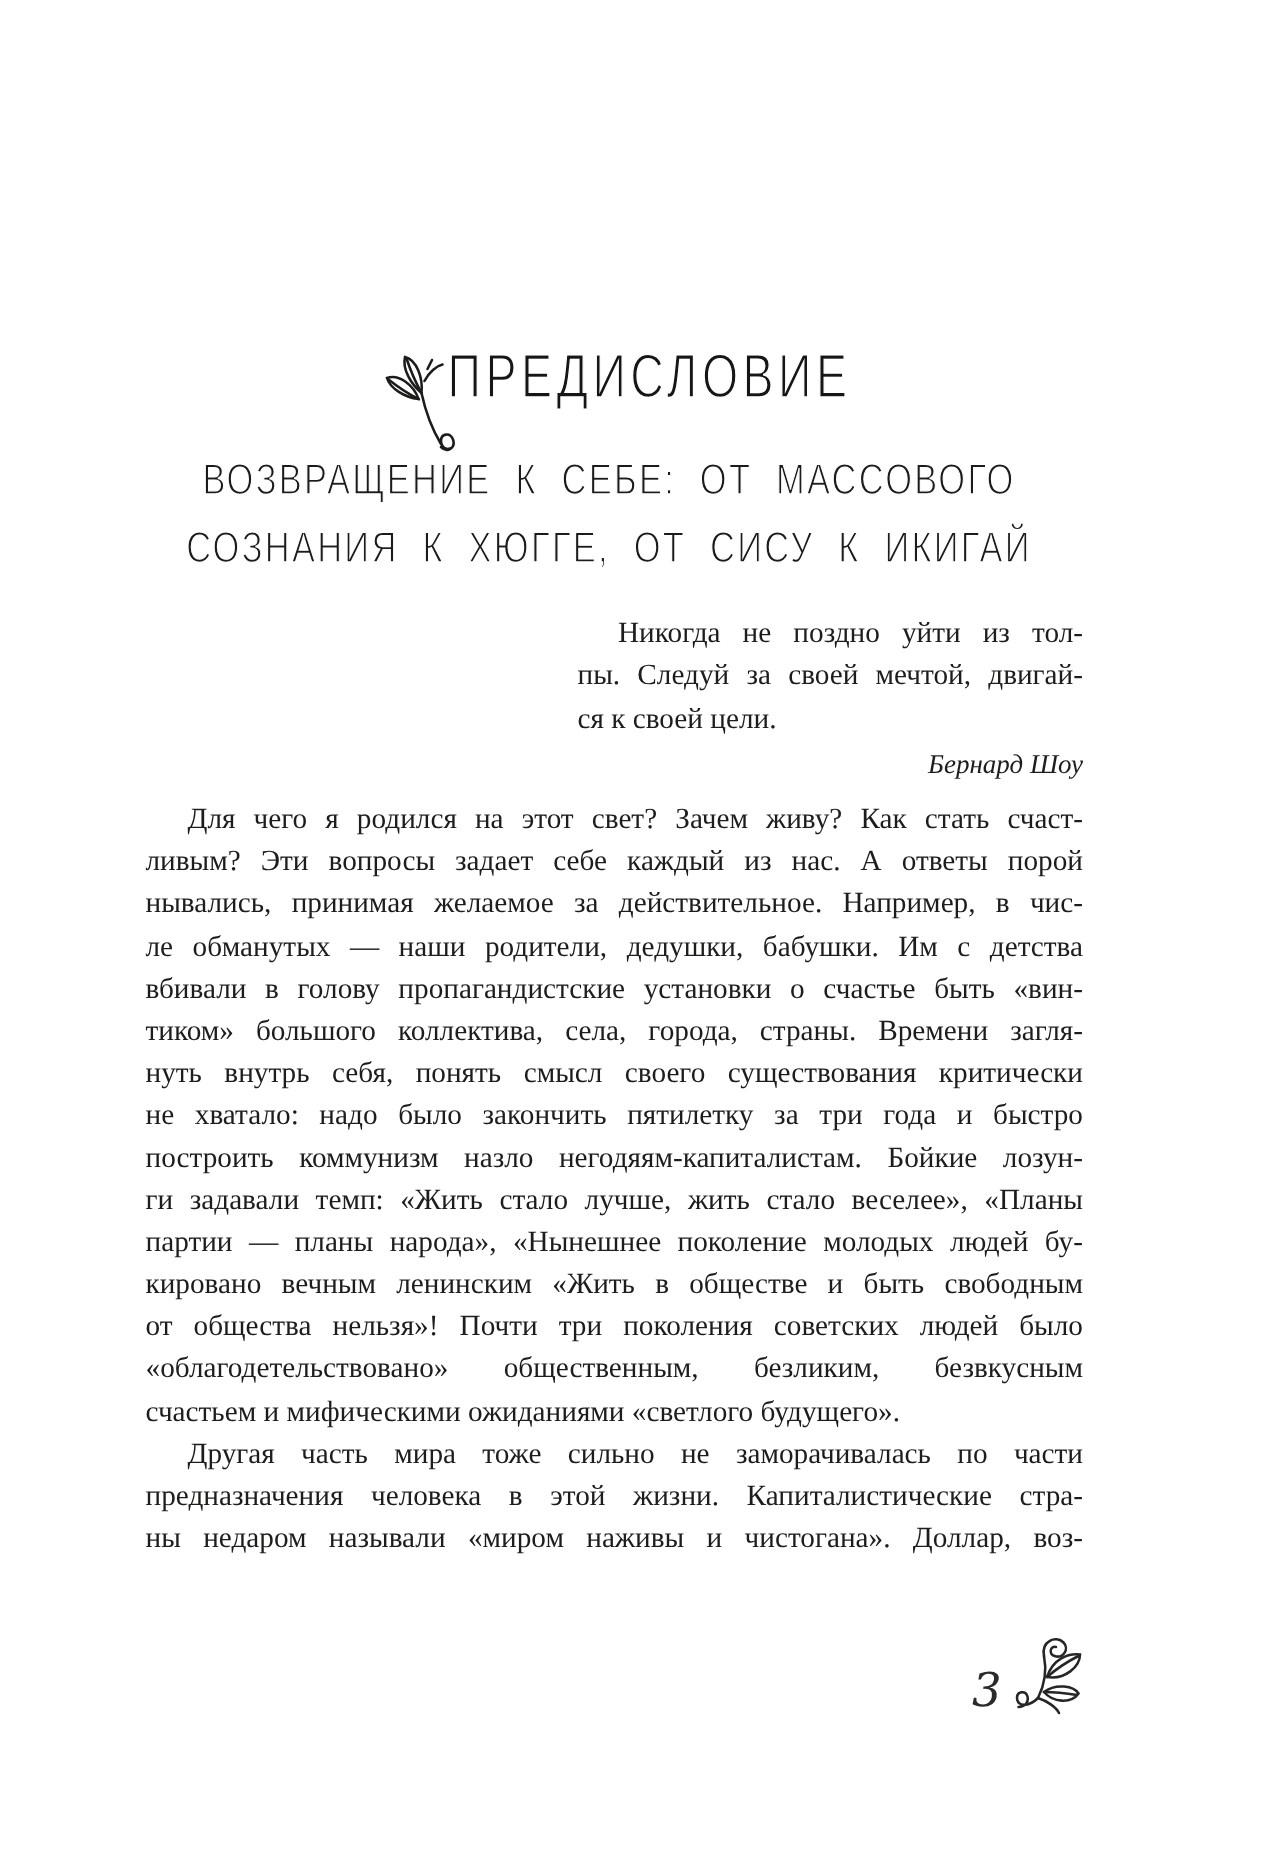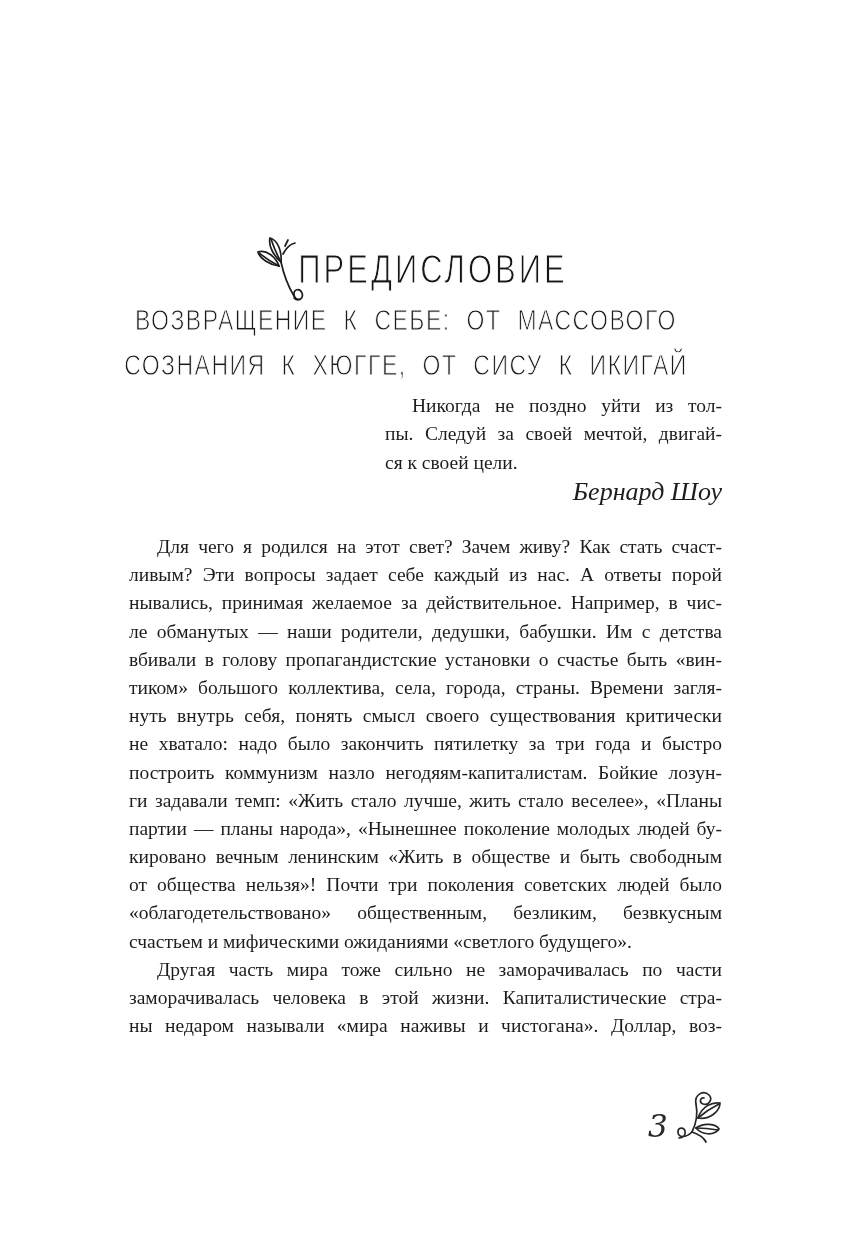--- a/index.html
+++ b/index.html
@@ -15,21 +15,21 @@
   }
 
   
   .heading {
     position: absolute;
     top: 218px;
     left: 0;
     width: 812px;
     display: flex;
     justify-content: center;
-    align-items: flex-end;
+    align-items: center;
   }
   .heading .ornament { display: inline-block; transform: translate(6px, 14px); }
   .heading .title {
     display: inline-block;
     font-family: "Liberation Sans", sans-serif;
     font-size: 31px;
     letter-spacing: 3px;
     color: #161614;
     transform: scaleY(1.32);
     transform-origin: bottom center;
@@ -53,45 +53,45 @@
     transform: scaleY(1.25);
     transform-origin: top center;
     -webkit-text-stroke: 0.7px #ffffff;
   }
   .subtitle .subline { display: block; white-space: nowrap; }
 
   
   .epigraph {
     position: absolute;
     left: 385px;
-    top: 392px;
+    top: 409px;
     width: 337px;
     font-size: 19.5px;
     line-height: 28.4px;
   }
   .eline { text-align: justify; text-align-last: justify; height: 28.4px; }
   .eline.indent { text-indent: 27px; }
   .eline.lastline { text-align-last: left; }
   .attribution {
     text-align: right;
     font-style: italic;
     margin-top: 1px;
-    font-size: 26px;
+    font-size: 18px;
   }
 
   
   .bodytext {
     position: absolute;
     left: 97px;
     top: 533px;
     width: 625px;
     font-size: 19.5px;
     line-height: 28.2px;
   }
-  .bline { text-align: justify; text-align-last: justify; height: 28.2px; white-space: normal; margin-left: 32px; }
+  .bline { text-align: justify; text-align-last: justify; height: 28.2px; white-space: normal; }
   .bline.first { text-indent: 28px; }
   .bline.endpara { text-align-last: left; }
 
   
   .footer {
     position: absolute;
     top: 1088px;
     left: 648px;
     display: flex;
     align-items: flex-end;
@@ -152,22 +152,22 @@
     <div class="bline">нуть внутрь себя, понять смысл своего существования критически</div>
     <div class="bline">не хватало: надо было закончить пятилетку за три года и быстро</div>
     <div class="bline">построить коммунизм назло негодяям-капиталистам. Бойкие лозун-</div>
     <div class="bline">ги задавали темп: «Жить стало лучше, жить стало веселее», «Планы</div>
     <div class="bline">партии — планы народа», «Нынешнее поколение молодых людей бу-</div>
     <div class="bline">кировано вечным ленинским «Жить в обществе и быть свободным</div>
     <div class="bline">от общества нельзя»! Почти три поколения советских людей было</div>
     <div class="bline">«облагодетельствовано» общественным, безликим, безвкусным</div>
     <div class="bline endpara">счастьем и мифическими ожиданиями «светлого будущего».</div>
     <div class="bline first">Другая часть мира тоже сильно не заморачивалась по части</div>
-    <div class="bline">заморачивалась человека в этой жизни. Капиталистические стра-</div>
-    <div class="bline">ны недаром называли «мира наживы и чистогана». Доллар, воз-</div>
+    <div class="bline">предназначения человека в этой жизни. Капиталистические стра-</div>
+    <div class="bline">ны недаром называли «миром наживы и чистогана». Доллар, воз-</div>
   </div>
 
   <div class="footer">
     <span class="pagenum">3</span>
     <span class="flourish">
       <svg width="52" height="60" viewBox="0 0 52 60" fill="none" xmlns="http://www.w3.org/2000/svg">
         <g stroke="#262624" stroke-width="1.7" fill="none" stroke-linecap="round">
           <path d="M20,44 C14,50 6,50 6,44 C6,39 12,39 13,43 C14,47 11,50 7,50"></path>
           <path d="M20,44 C24,36 26,26 24,16"></path>
           <path d="M24,16 C22,6 32,2 37,7 C41,11 37,18 31,16 C27,15 28,9 32,10"></path>

